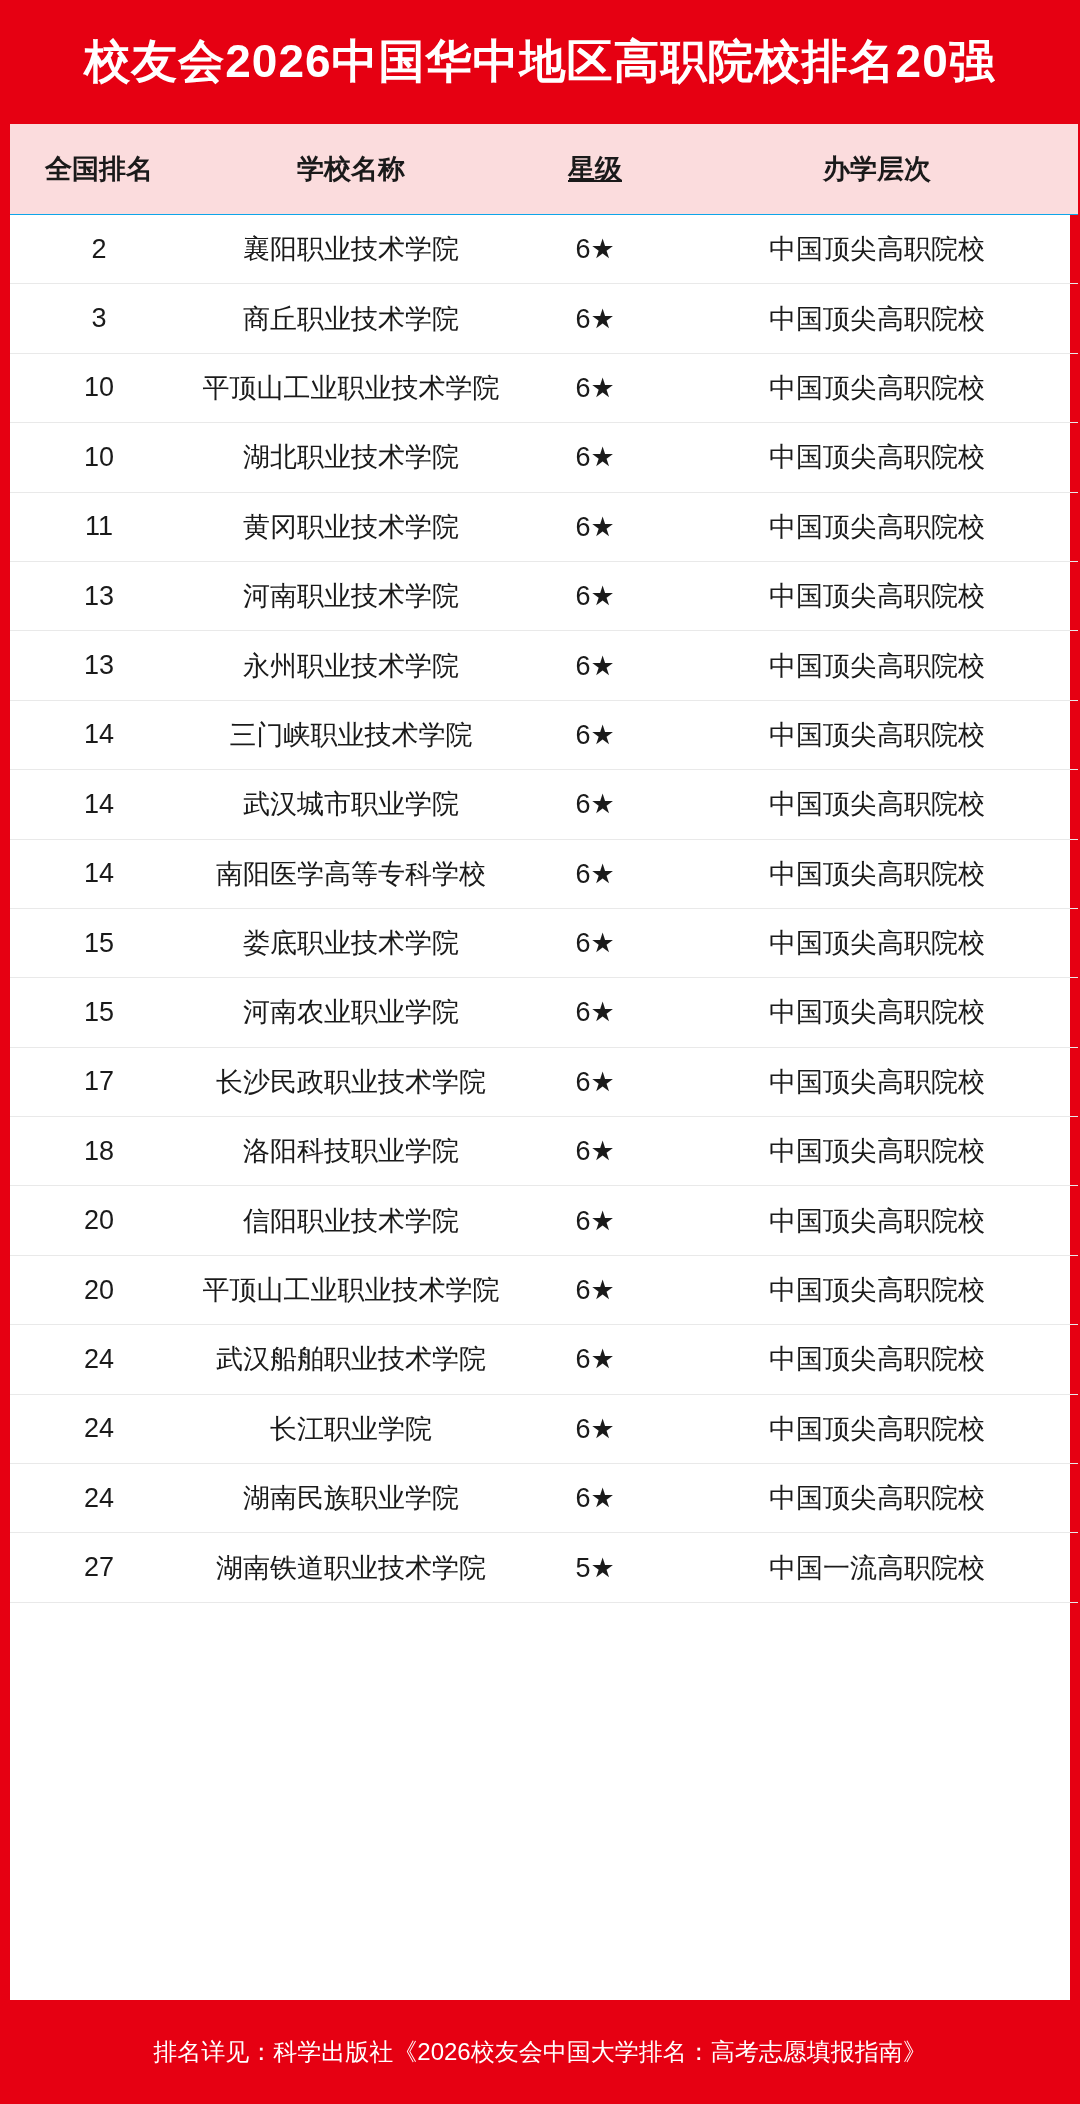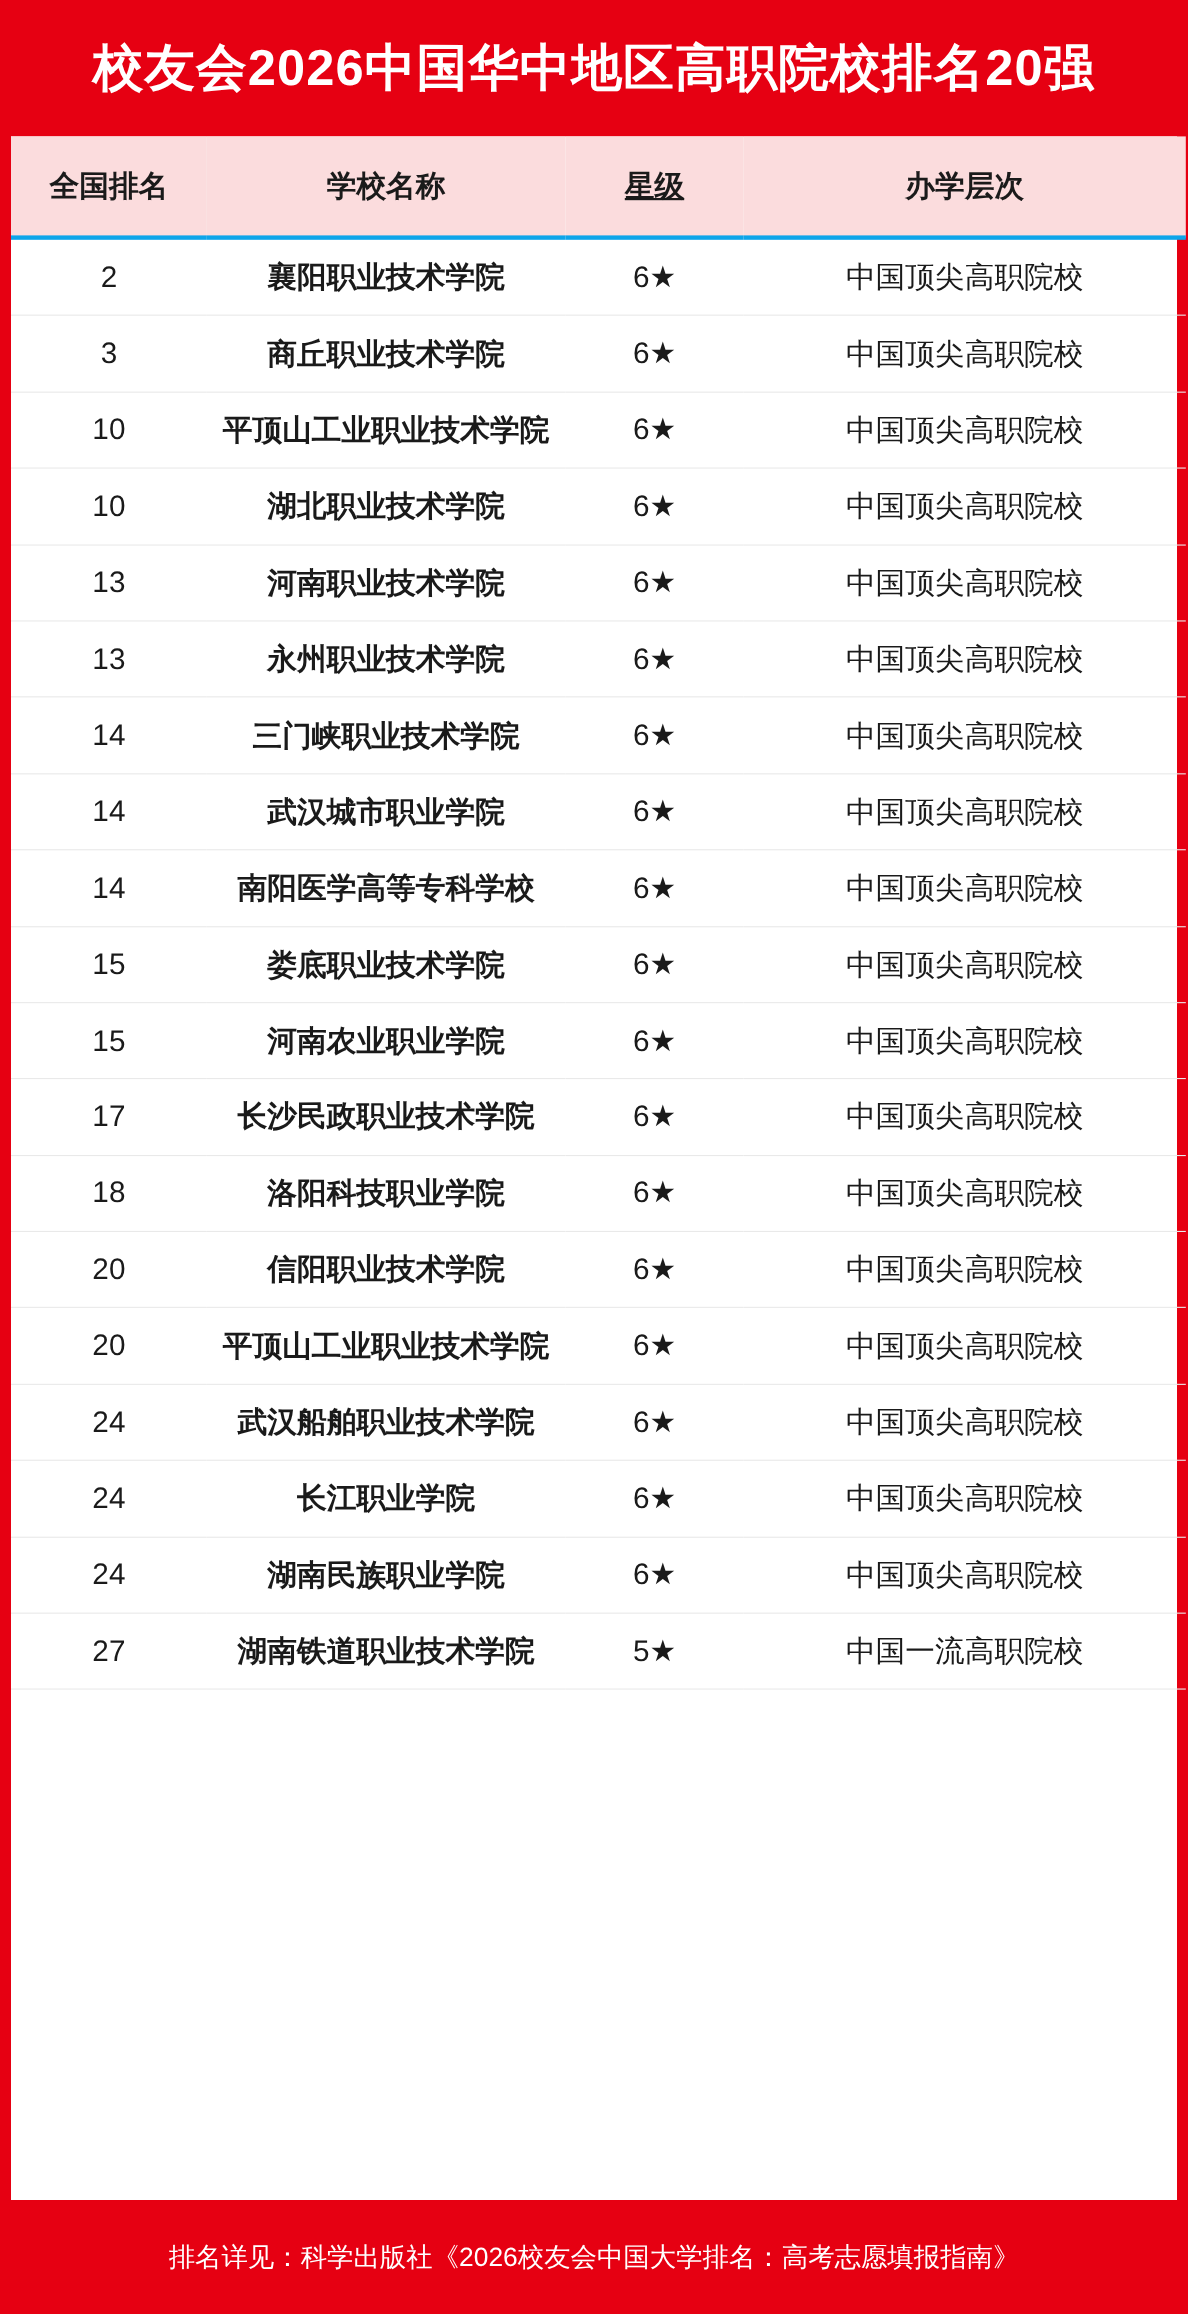--- a/index.html
+++ b/index.html
@@ -57,32 +57,32 @@
     color: #1a1a1a;
   }
   thead tr {
     background: #fbdcdd;
   }
   thead th {
     height: 88px;
     font-size: 27px;
     font-weight: bold;
     color: #111111;
-    border-bottom: 4px solid #0ea5e9;
+    border-bottom: 1px solid #0ea5e9;
   }
   tbody tr {
     border-bottom: 1px solid #e9e9e9;
   }
   tbody td {
     height: 66.4px;
     font-size: 27px;
     font-weight: normal;
   }
   td.col-rank { width: 176px; font-size: 28px; }
-  td.col-name { width: 324px; font-weight: bold; margin-top: 12px; }
+  td.col-name { width: 324px; font-weight: normal; margin-top: 12px; }
   td.col-star { width: 160px; }
   td.col-level { width: 400px; }
   th.col-rank { width: 176px; }
   th.col-name { width: 324px; }
   th.col-star { width: 160px; text-decoration: underline; }
   th.col-level { width: 400px; }
   .footer {
     height: 104px;
     display: flex;
     align-items: center;
@@ -134,20 +134,26 @@
           <td class="col-star">6★</td>
           <td class="col-level">中国顶尖高职院校</td>
         </tr>
         <tr>
           <td class="col-rank">10</td>
           <td class="col-name">湖北职业技术学院</td>
           <td class="col-star">6★</td>
           <td class="col-level">中国顶尖高职院校</td>
         </tr>
         <tr>
+          <td class="col-rank">11</td>
+          <td class="col-name">黄冈职业技术学院</td>
+          <td class="col-star">6★</td>
+          <td class="col-level">中国顶尖高职院校</td>
+        </tr>
+        <tr>
           <td class="col-rank">13</td>
           <td class="col-name">河南职业技术学院</td>
           <td class="col-star">6★</td>
           <td class="col-level">中国顶尖高职院校</td>
         </tr>
         <tr>
           <td class="col-rank">13</td>
           <td class="col-name">永州职业技术学院</td>
           <td class="col-star">6★</td>
           <td class="col-level">中国顶尖高职院校</td>

